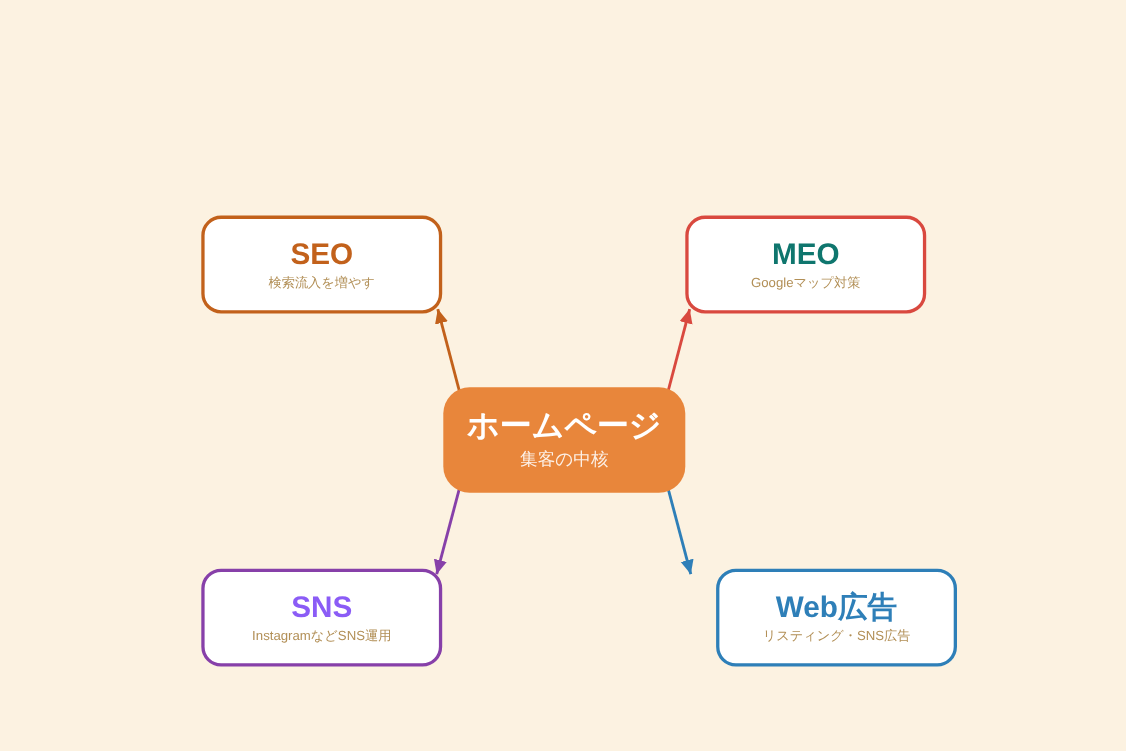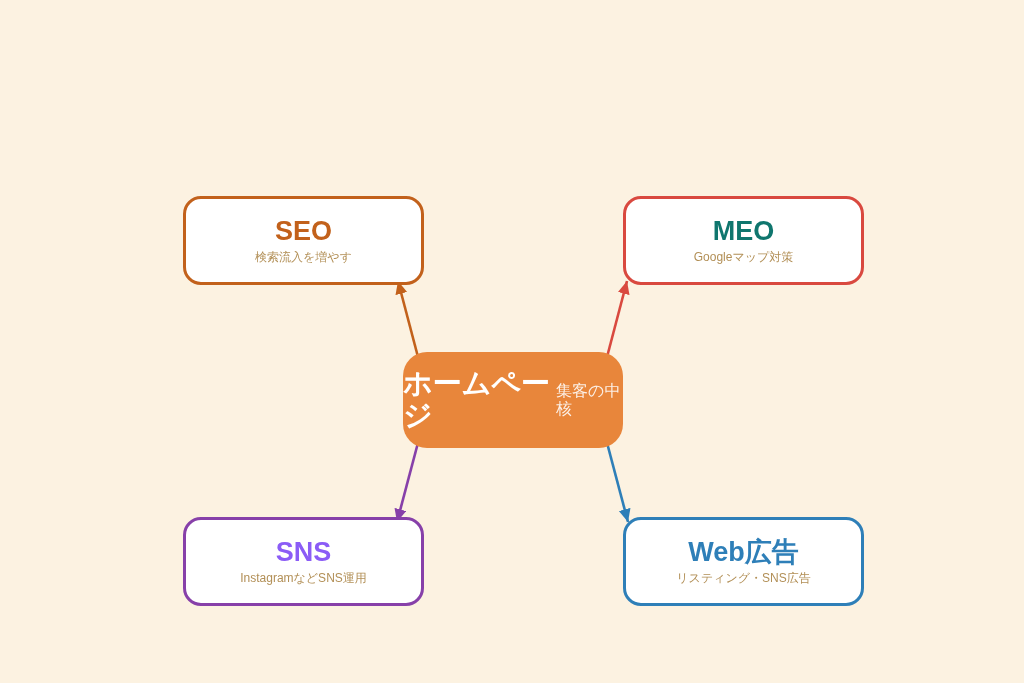--- a/index.html
+++ b/index.html
@@ -30,21 +30,21 @@
     border-radius: 1px;
   }
   .arrows {
     position: absolute;
     left: 0; top: 0;
     width: 1024px; height: 683px;
     z-index: 1;
   }
   .node {
     position: absolute;
-    width: 241px;
+    width: 219px;
     height: 89px;
     background: #ffffff;
     border: 3px solid #888;
     border-radius: 18px;
     box-sizing: border-box;
     display: flex;
     flex-direction: column;
     align-items: center;
     justify-content: center;
     gap: 3px;
@@ -60,21 +60,21 @@
     line-height: 1.2;
   }
   .center-node {
     position: absolute;
     left: 403px;
     top: 352px;
     width: 220px;
     height: 96px;
     border-radius: 24px;
     display: flex;
-    flex-direction: row;
+    flex-direction: column;
     align-items: center;
     justify-content: center;
     gap: 6px;
     z-index: 2;
   }
   .center-title {
     font-size: 29px;
     font-weight: bold;
     color: #ffffff;
     line-height: 1.1;
@@ -124,21 +124,21 @@
   <div class="node pos-meo" style="border-color: rgb(217, 73, 63);">
     <div class="node-title" style="color: #0f766e;">MEO</div>
     <div class="node-sub" style="color: rgb(178, 143, 86);">Googleマップ対策</div>
   </div>
 
   <div class="node pos-sns" style="border-color: rgb(135, 64, 169);">
     <div class="node-title" style="color: #8b5cf6;">SNS</div>
     <div class="node-sub" style="color: rgb(178, 143, 86);">InstagramなどSNS運用</div>
   </div>
 
-  <div class="node pos-web" style="border-color: rgb(46, 127, 184);">
+  <div class="node pos-web" style="border-color: rgb(46, 127, 184); margin-left: 28px;">
     <div class="node-title" style="color: rgb(46, 127, 184);">Web広告</div>
     <div class="node-sub" style="color: rgb(178, 143, 86);">リスティング・SNS広告</div>
   </div>
 
   <div class="center-node" style="background-color: rgb(232, 134, 59);">
     <div class="center-title">ホームページ</div>
     <div class="center-sub">集客の中核</div>
   </div>
 
 </div>

